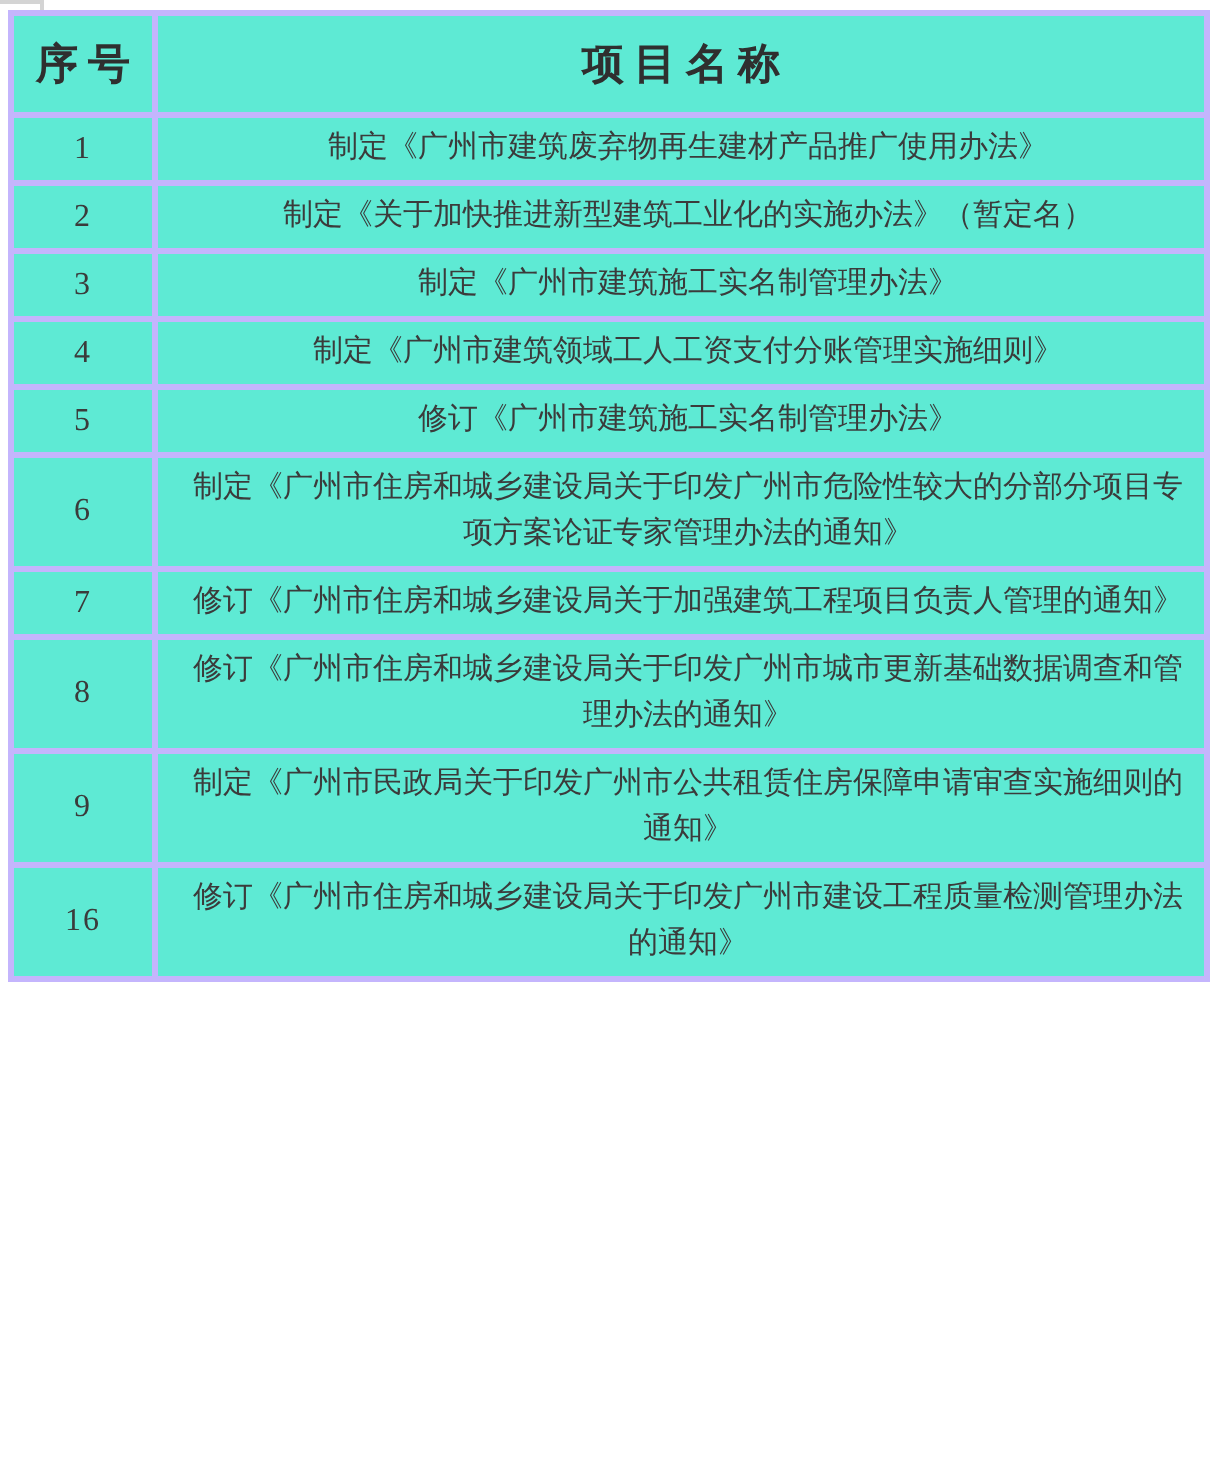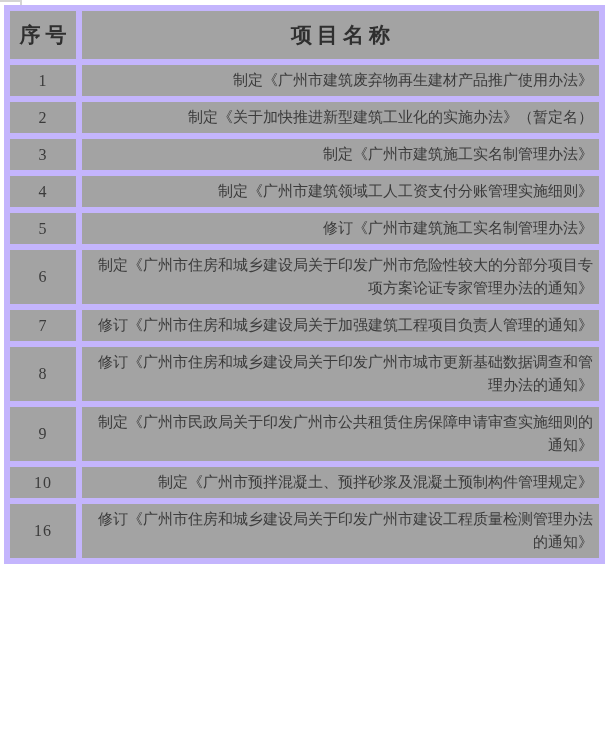--- a/index.html
+++ b/index.html
@@ -18,23 +18,23 @@
   }
   table.projects {
     position: absolute; left: 4px; top: 5px;
     width: 601px;
     border-collapse: collapse;
     table-layout: fixed;
     border: 2px solid #000000;
     background: #ffffff;
   }
   table.projects th, table.projects td {
-    border: 6px solid #c4b5fd;
+    border: 3px solid #c4b5fd;
     color: #3b3b3b;
-    background: #a3a3a3;
+    background: #5eead4;
     overflow: hidden;
   }
   table.projects th {
     font-size: 21px;
     font-weight: bold;
     height: 46px;
     letter-spacing: 5px;
     text-indent: 5px;
     text-align: center;
     vertical-align: middle;
@@ -43,21 +43,21 @@
   td.num {
     text-align: center;
     vertical-align: middle;
     font-size: 16px;
     letter-spacing: 1px;
   }
   td.name {
     font-size: 15px;
     line-height: 23px;
     padding: 4px 6px 4px 13px;
-    text-align: right;
+    text-align: center;
     vertical-align: middle;
     word-break: break-all;
   }
   tbody tr { height: 32px; }
 </style>
 </head>
 <body>
 
 <div class="corner-artifact"></div>
 
@@ -103,21 +103,17 @@
     </tr>
     <tr>
       <td class="num">8</td>
       <td class="name">修订《广州市住房和城乡建设局关于印发广州市城市更新基础数据调查和管理办法的通知》</td>
     </tr>
     <tr>
       <td class="num">9</td>
       <td class="name">制定《广州市民政局关于印发广州市公共租赁住房保障申请审查实施细则的通知》</td>
     </tr>
     <tr>
-      <td class="num">10</td>
-      <td class="name">制定《广州市预拌混凝土、预拌砂浆及混凝土预制构件管理规定》</td>
-    </tr>
-    <tr>
       <td class="num">16</td>
       <td class="name">修订《广州市住房和城乡建设局关于印发广州市建设工程质量检测管理办法的通知》</td>
     </tr>
   </tbody>
 </table>
 
 </body></html>

